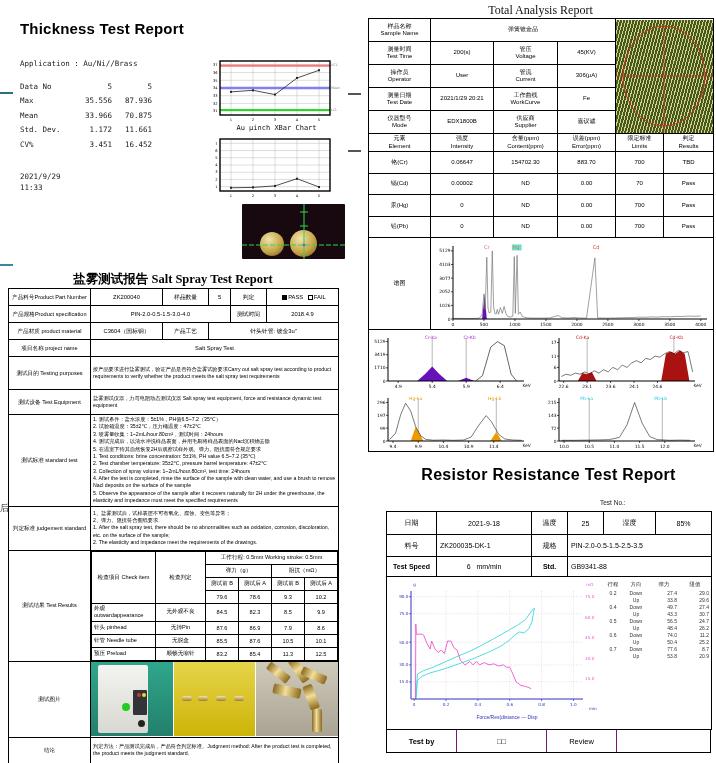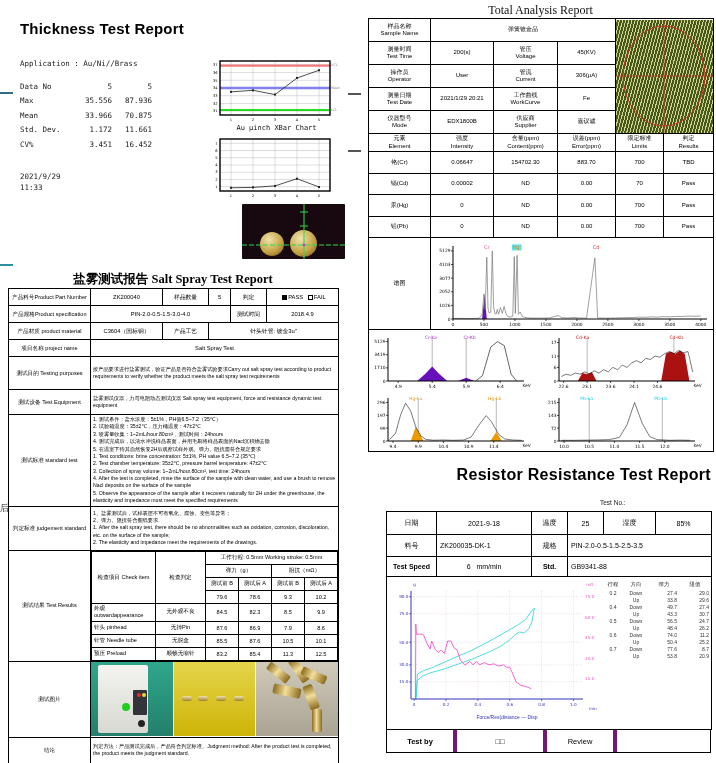--- a/index.html
+++ b/index.html
@@ -53,21 +53,21 @@
 .res-title{font-size:16px;font-weight:bold;letter-spacing:.3px}
 .res-no{font-size:6.5px;color:#222}
 .res td{font-size:7px}
 .res .b{font-weight:bold}
 #res-data{position:absolute;left:218px;top:4px;display:grid;grid-template-columns:16px 22px 26px 28px;
  column-gap:4px;row-gap:0;font-size:5px;line-height:7px;color:#333}
 #res-data .h{font-size:5.4px;color:#222;padding-bottom:2px}
 #res-data .num{text-align:right}
 .res-xlabel{position:absolute;font-size:5px;color:#3333bb;text-align:center}
 .res-foot{display:flex;border:1px solid #000;border-top:none}
-.res-foot div{border-right:4px solid #701a75;font-size:7.5px;display:flex;align-items:center;justify-content:center;height:22px}
+.res-foot div{border-right:1px solid #701a75;font-size:7.5px;display:flex;align-items:center;justify-content:center;height:22px}
 .res-foot div:last-child{border-right:none}
 .dash{position:absolute;height:2px}
 .stray{position:absolute;font-size:9px;color:#333}
 </style>
 </head>
 <body>
 
 <div id="page">
 
   <section class="abs" style="left:20px;top:20px;width:180px">
@@ -681,21 +681,21 @@
         </div>
       </td>
     </tr>
     <tr style="height:26px">
       <td class="lab">结论</td>
       <td colspan="5" class="txt">判定方法：产品测试完成后，产品符合判定标准。Judgment method: After the product test is completed, the product meets the judgment standard.</td>
     </tr>
   </tbody>
     </table>
 
-  <div class="abs res-title" style="left:386px;top:466px;width:325px;text-align:right">Resistor Resistance Test Report</div>
+  <div class="abs res-title" style="left:386px;top:466px;width:325px;text-align:center">Resistor Resistance Test Report</div>
   <div class="abs res-no" style="left:600px;top:499px">Test No.:</div>
 
   <table class="res abs" style="left:386px;top:511px;width:325px;border:1.5px solid #000">
     <colgroup>
         <col style="width:50px">
         <col style="width:95px">
         <col style="width:36px">
         <col style="width:36px">
         <col style="width:52px">
         <col style="width:56px">

